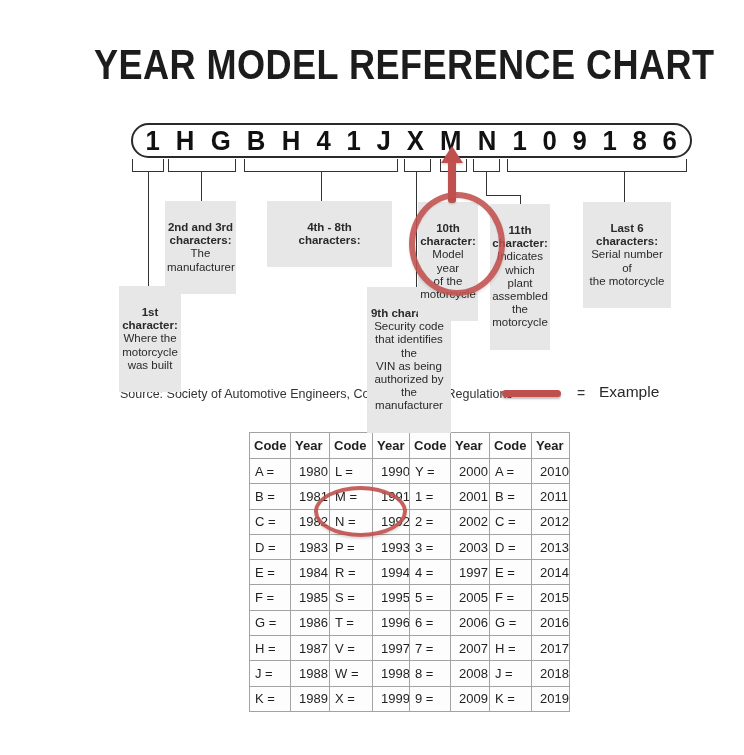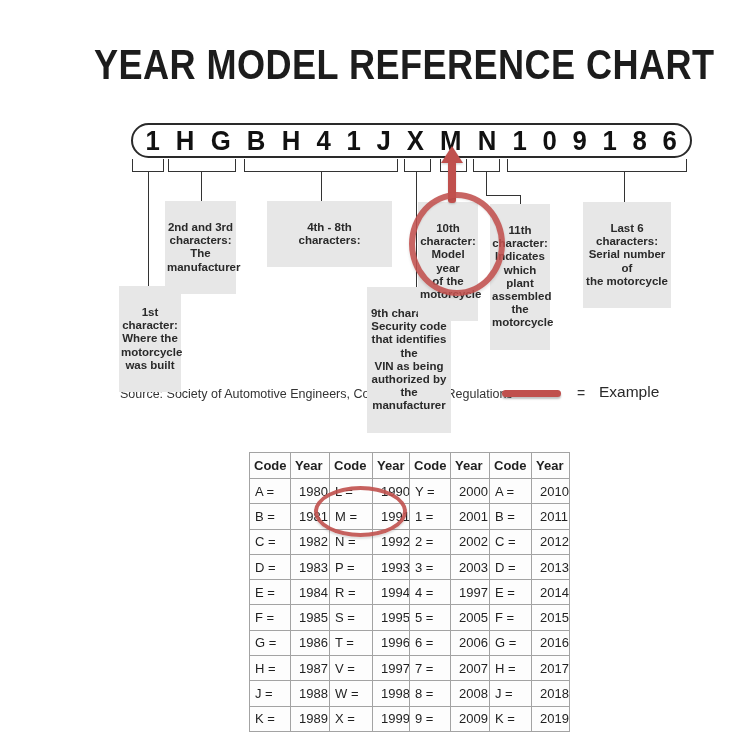--- a/index.html
+++ b/index.html
@@ -55,28 +55,28 @@
     background:var(--highlight-red,#c0504d);border-radius:4px;
     box-shadow:0 2px 2px rgba(0,0,0,.25);
   }
   
   .callout{
     position:absolute;background:var(--callout-bg,#e7e7e7);
     font-size:11.5px;line-height:13.2px;text-align:center;
     padding:20px 2px;box-sizing:border-box;color:#2a2a2a;z-index:3;
   }
   .co-h{font-weight:bold;}
-  .co-b{font-weight:bold;}
+  .co-b{font-weight:normal;}
   
   .source-row{position:absolute;left:88px;top:387px;font-size:12.5px;color:#333;white-space:nowrap;}
   .equals{position:absolute;left:545px;top:385px;font-size:14px;color:#333;}
   .example{position:absolute;left:567px;top:383px;font-size:15.5px;color:#2a2a2a;}
   
   .ref-table{
-    position:absolute;left:217px;top:452px;width:281px;
+    position:absolute;left:217px;top:432px;width:281px;
     border-collapse:collapse;table-layout:fixed;
     font-size:13px;color:#1f1f1f;background:#fdfdfd;z-index:2;
   }
   .ref-table th,.ref-table td{
     border:1px solid #a3a3a3;overflow:hidden;white-space:nowrap;
   }
   .ref-table th{font-weight:bold;height:25px;text-align:left;padding:0 0 0 4px;}
   .ref-table td{height:22.3px;}
   .ref-table td.col-code{text-align:left;padding-left:5px;}
   .ref-table td.col-year{text-align:left;padding-right:4px;padding-left:8px;}

